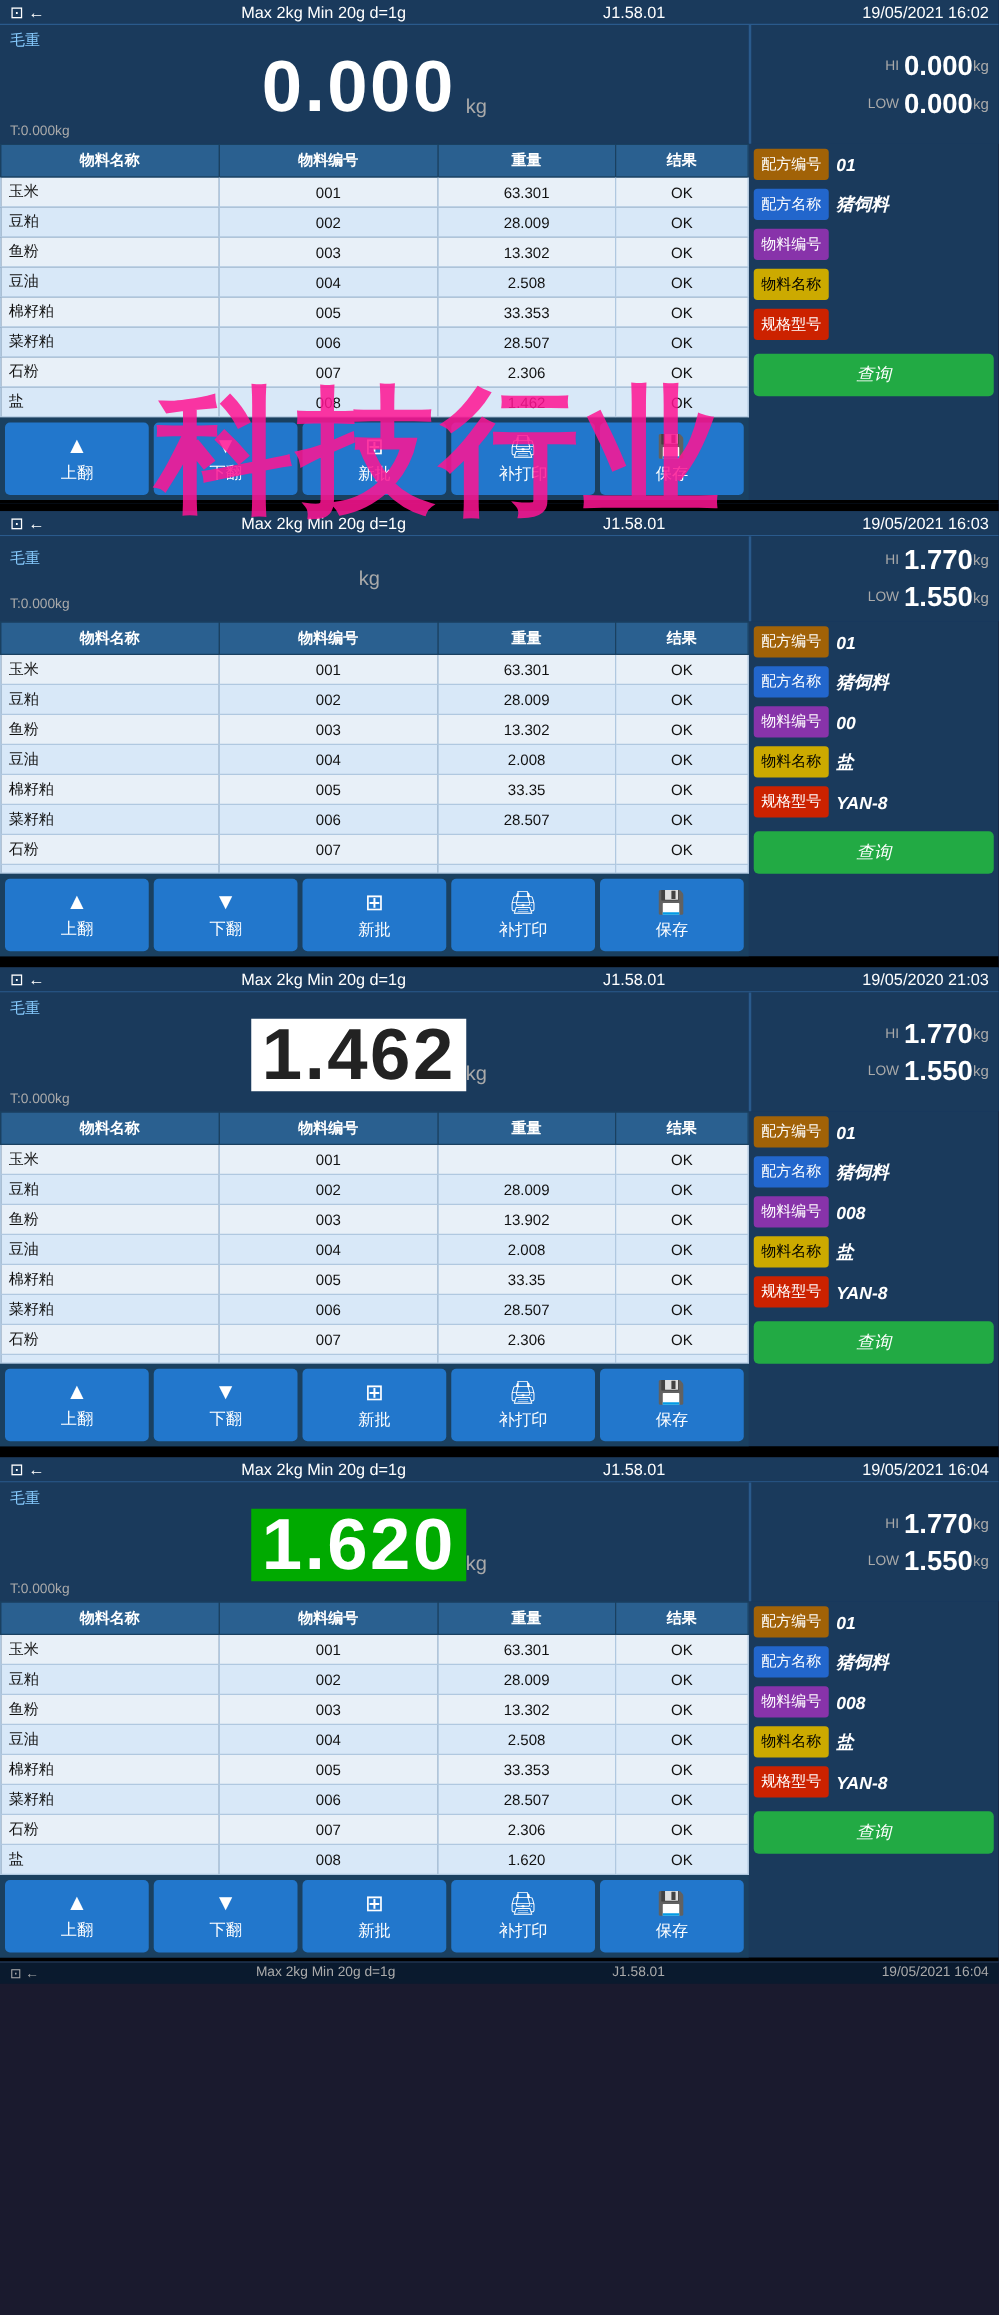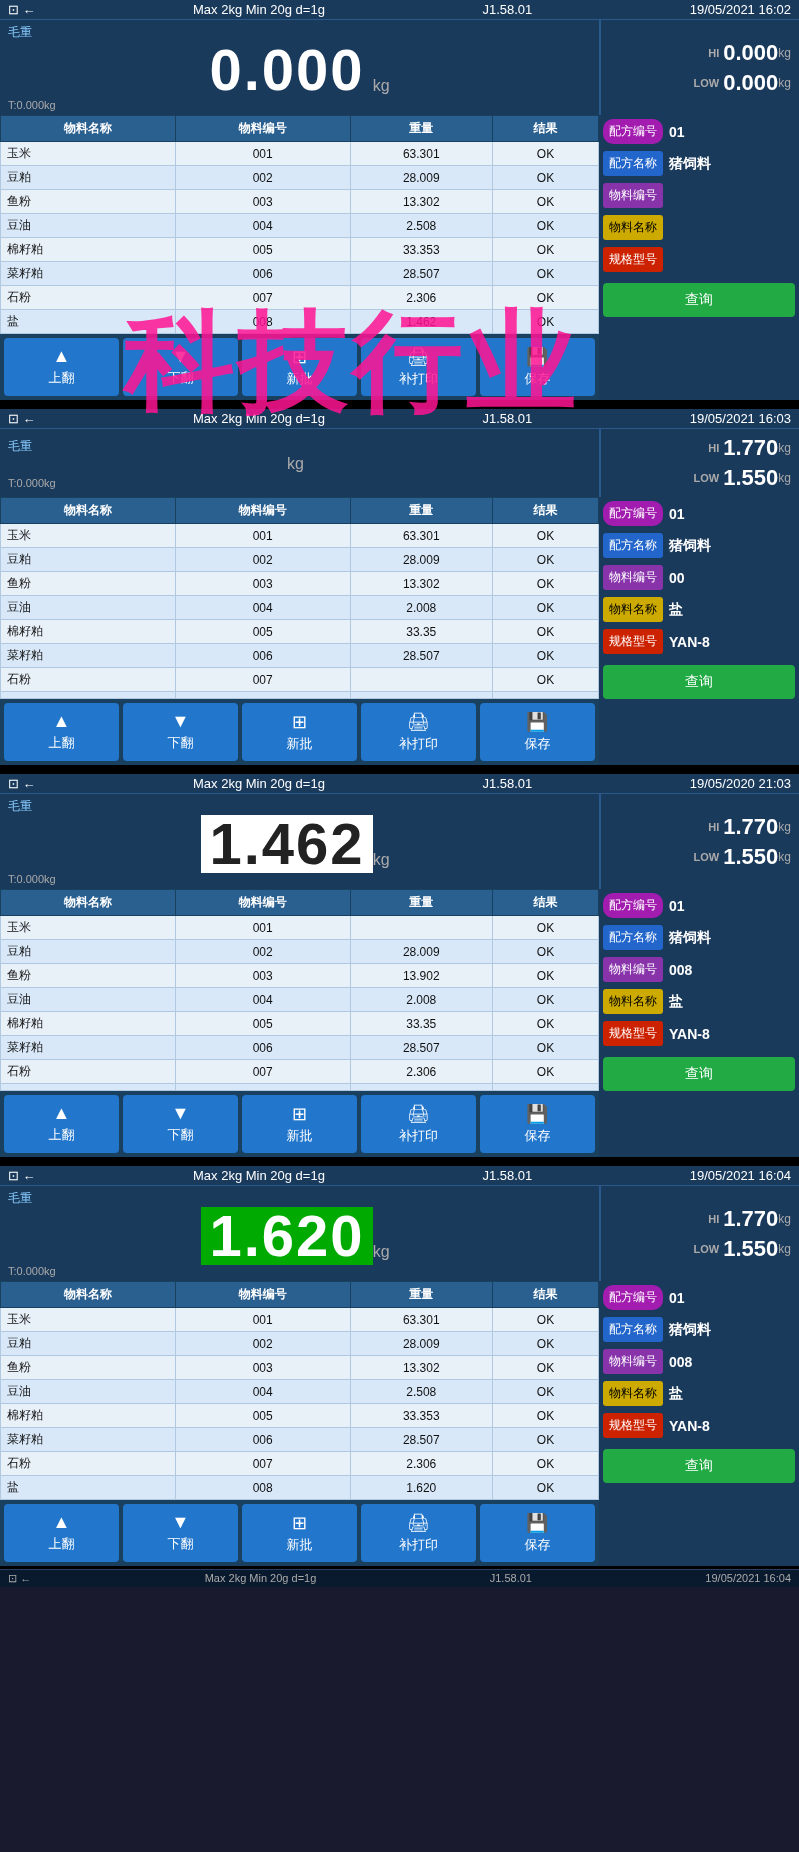--- a/index.html
+++ b/index.html
@@ -111,21 +111,20 @@
       display: flex;
       align-items: center;
       justify-content: flex-end;
       padding: 2px 0;
     }
 
     .hi-label {
       font-size: 11px;
       color: #aaa;
       margin-right: 4px;
-      font-weight: bold;
     }
 
     .hi-value {
       font-size: 22px;
       font-weight: bold;
       color: #fff;
     }
 
     .hi-unit {
       font-size: 12px;
@@ -172,30 +171,31 @@
     .info-label {
       font-size: 12px;
       color: #fff;
       padding: 4px 6px;
       border-radius: 3px;
       min-width: 60px;
       text-align: center;
       margin-right: 6px;
     }
 
-    .info-label.green { background: #a21caf; border-radius: 10px; }
+    .info-label.green { background: #a16207; }
     .info-label.blue { background: #2266cc; }
     .info-label.purple { background: #8833aa; }
     .info-label.yellow { background: #ccaa00; color: #000; }
     .info-label.red { background: #cc2200; }
 
     .info-value {
       font-size: 14px;
       color: #fff;
       font-weight: bold;
+      font-style: italic;
     }
 
     
     .main-content {
       display: flex;
       position: relative;
     }
 
     .table-section {
       flex: 1;
@@ -245,20 +245,21 @@
     .query-btn {
       background: #22aa44;
       color: #fff;
       border: none;
       border-radius: 4px;
       padding: 8px 14px;
       font-size: 14px;
       cursor: pointer;
       width: 100%;
       margin-top: 4px;
+      font-style: italic;
     }
 
     
     .status-bar {
       background: #0a1a2e;
       color: #aaa;
       font-size: 11px;
       padding: 2px 8px;
       display: flex;
       justify-content: space-between;

